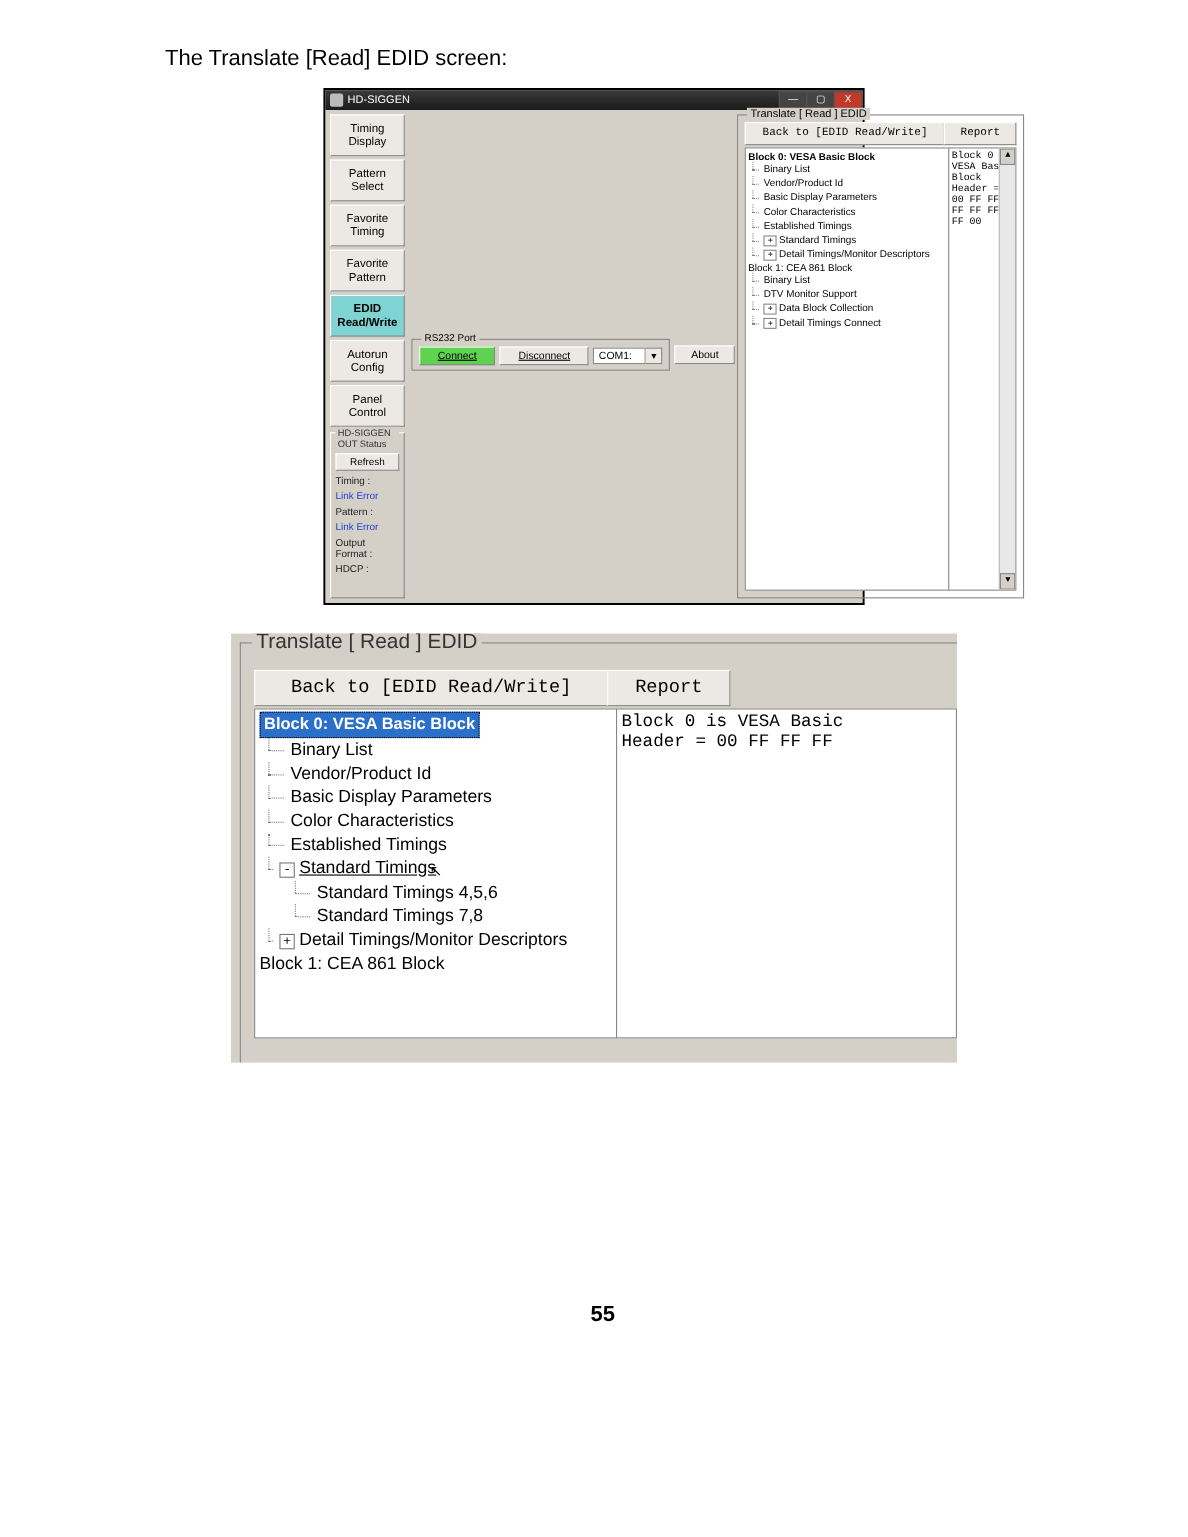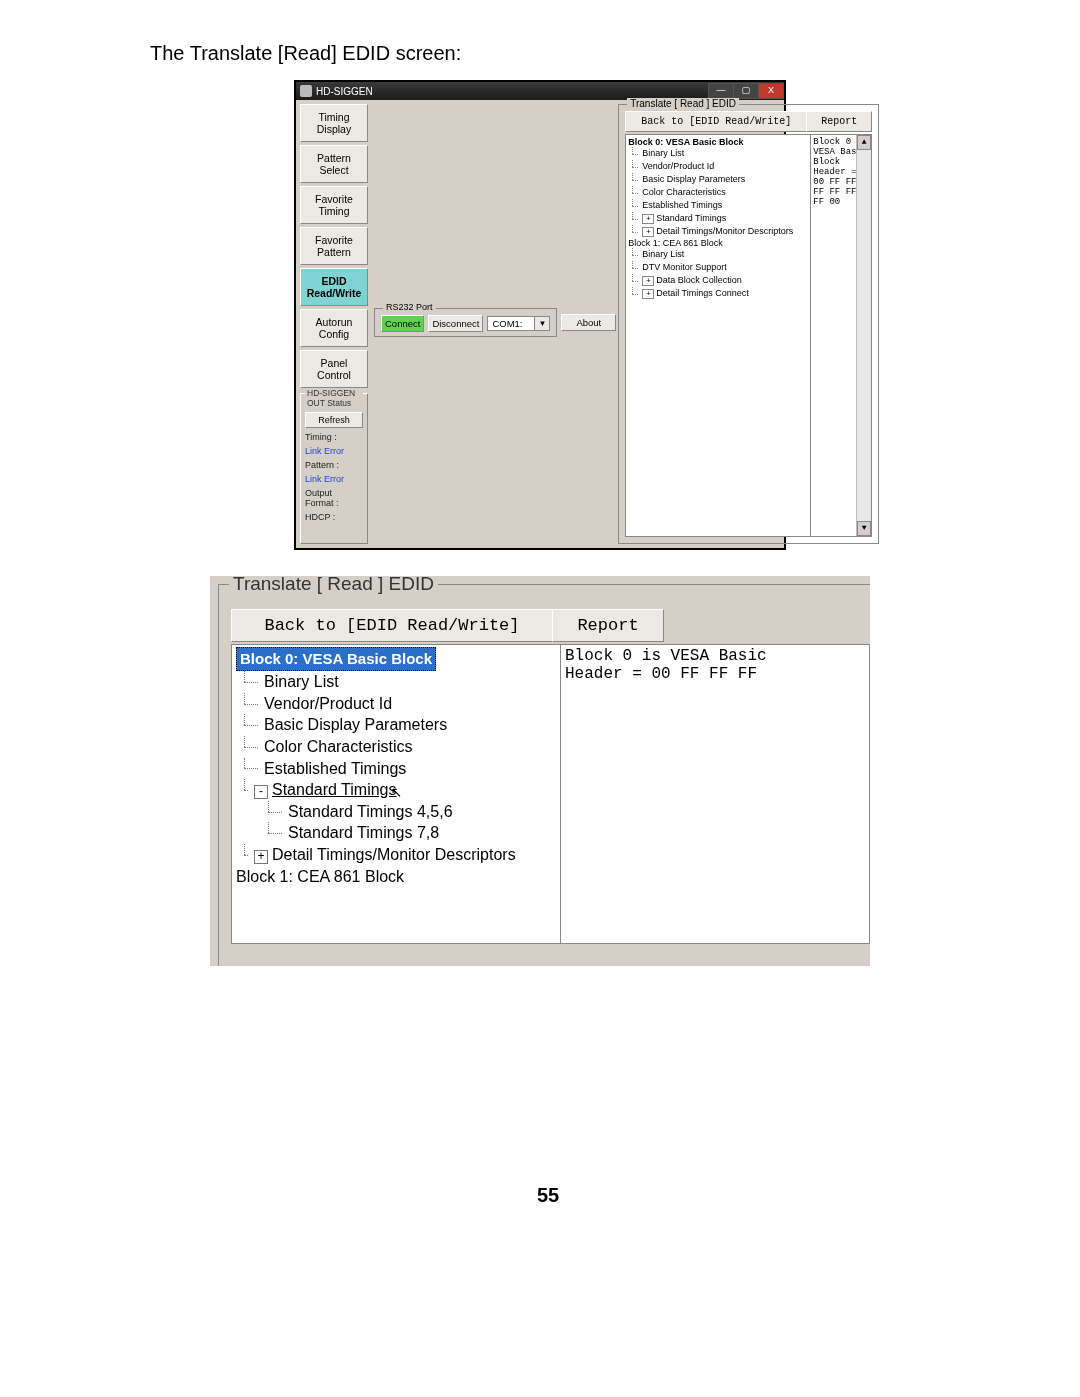--- a/index.html
+++ b/index.html
@@ -164,21 +164,22 @@
     left: 8px;
     background: #d4d0c8;
     padding: 0 3px;
     font-size: 9px;
   }
   .top-btn {
     background: #ece9e4;
     border: 1px solid #888;
     border-top-color:#fff; border-left-color:#fff;
     font-size: 9.5px;
-    padding: 2px 3px;
+    padding: 2px 16px;
+    text-decoration: underline;
   }
   .top-btn.connect { background: #5fd24f; }
   .combo {
     display: flex;
     align-items: stretch;
     font-size: 9.5px;
   }
   .combo-box {
     border: 1px solid #888;
     background: #fff;

